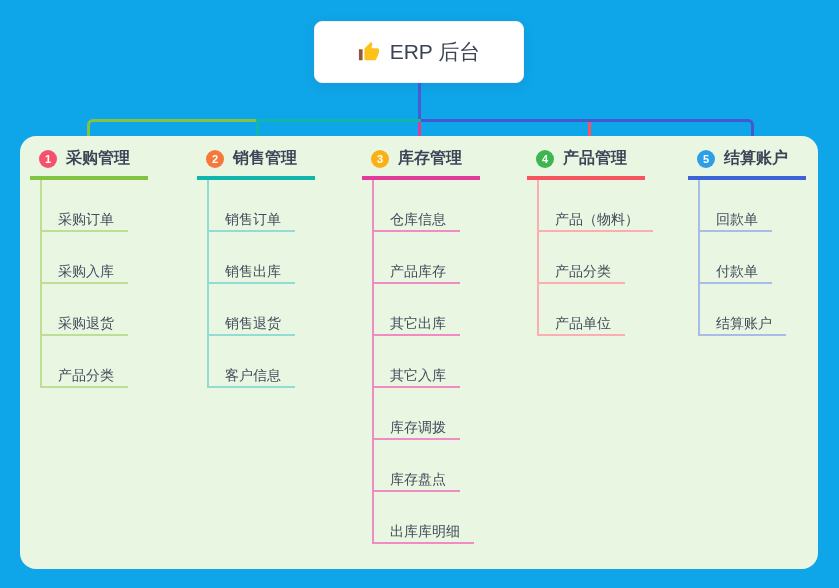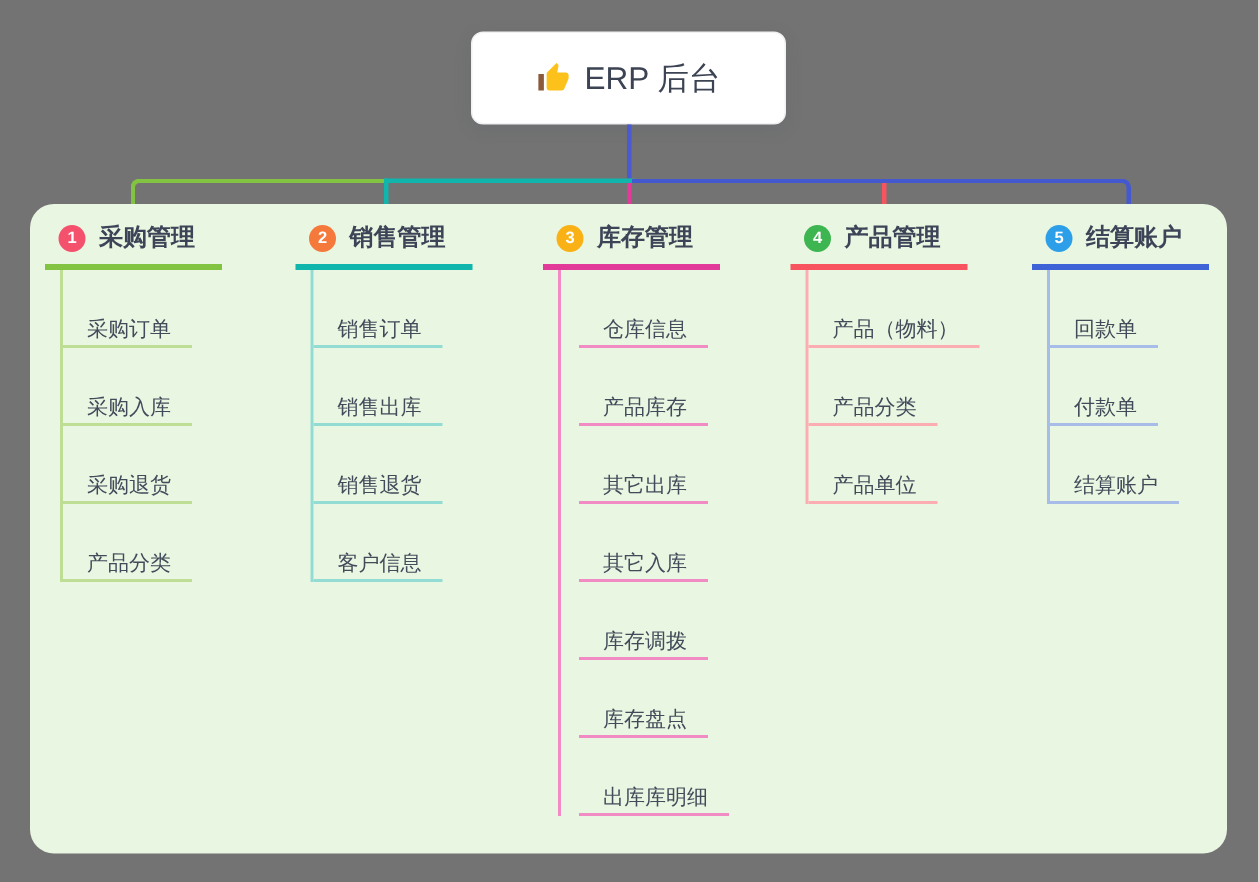--- a/index.html
+++ b/index.html
@@ -1,17 +1,17 @@
 <!DOCTYPE html>
 <html><head>
 <meta charset="utf-8">
 <style>
   html,body{margin:0;padding:0;background:#ffffff;}
   body{font-family:"Liberation Sans","DejaVu Sans",sans-serif;}
-  .canvas{position:relative;width:839px;height:588px;background:#737373;overflow:hidden;}
+  .canvas{position:relative;width:839px;height:588px;background:#0ea5e9;overflow:hidden;}
 
   
   .root-card{
     position:absolute;left:314px;top:21px;width:210px;height:62px;
     background:#ffffff;border:1px solid #f1f1f3;border-radius:8px;
     box-shadow:0 3px 12px rgba(60,70,90,.12);
     display:flex;align-items:center;justify-content:center;gap:10px;
     font-size:21px;color:#3c4353;font-weight:500;box-sizing:border-box;
   }
   .root-card svg{display:block;}
@@ -38,21 +38,21 @@
   .branch{position:absolute;top:10px;width:160px;}
   .branch-title{display:flex;align-items:center;gap:9px;width:118px;
     padding:2px 0 7px 9px;border-bottom:4px solid #999;box-sizing:border-box;
     font-size:16px;font-weight:600;color:#3d4457;white-space:nowrap;}
   .badge{flex:0 0 auto;width:18px;height:18px;border-radius:50%;
     display:flex;align-items:center;justify-content:center;
     color:#ffffff;font-size:11px;font-weight:700;}
   .children{border-left:2px solid #ccc;margin-left:10px;}
   .child{display:table;box-sizing:border-box;height:52px;
     padding:30px 14px 0 16px;border-bottom:2px solid #ec4899;
-    font-size:14px;line-height:19px;color:#424b5a;white-space:nowrap;}
+    font-size:14px;line-height:19px;color:#424b5a;white-space:nowrap;font-family:Liberation Serif, serif;}
 </style>
 </head>
 <body>
 
 <div class="canvas">
 
   <div class="root-card">
     <svg width="22" height="22" viewBox="0 0 24 24">
       <path d="M1 21h4V9H1v12z" fill="#8a5a3b"></path>
       <path d="M23 10c0-1.1-.9-2-2-2h-6.31l.95-4.57.03-.32c0-.41-.17-.79-.44-1.06L14.17 1 7.59 7.59C7.22 7.95 7 8.45 7 9v10c0 1.1.9 2 2 2h9c.83 0 1.54-.5 1.84-1.22l3.02-7.05c.09-.23.14-.47.14-.73v-2z" fill="#fcc21b"></path>
@@ -91,21 +91,21 @@
           <div class="child" style="border-bottom-color: rgb(147, 220, 212);">销售出库</div>
           <div class="child" style="border-bottom-color: rgb(147, 220, 212);">销售退货</div>
           <div class="child" style="border-bottom-color: rgb(147, 220, 212);">客户信息</div>
         </div>
       </div>
       <div class="branch" style="left: 342px;">
         <div class="branch-title" style="border-bottom-color: rgb(226, 58, 152);">
           <span class="badge" style="background: rgb(249, 177, 21);">3</span>
           <span>库存管理</span>
         </div>
-        <div class="children" style="border-left-color: rgb(240, 140, 195); padding-left: 12px;">
+        <div class="children" style="border-left-color: rgb(240, 140, 195);">
           <div class="child" style="border-bottom-color: rgb(240, 140, 195);">仓库信息</div>
           <div class="child" style="border-bottom-color: rgb(240, 140, 195); text-align: center;">产品库存</div>
           <div class="child" style="border-bottom-color: rgb(240, 140, 195);">其它出库</div>
           <div class="child" style="border-bottom-color: rgb(240, 140, 195);">其它入库</div>
           <div class="child" style="border-bottom-color: rgb(240, 140, 195);">库存调拨</div>
           <div class="child" style="border-bottom-color: rgb(240, 140, 195);">库存盘点</div>
           <div class="child" style="border-bottom-color: rgb(240, 140, 195);">出库库明细</div>
         </div>
       </div>
       <div class="branch" style="left: 507px;">

